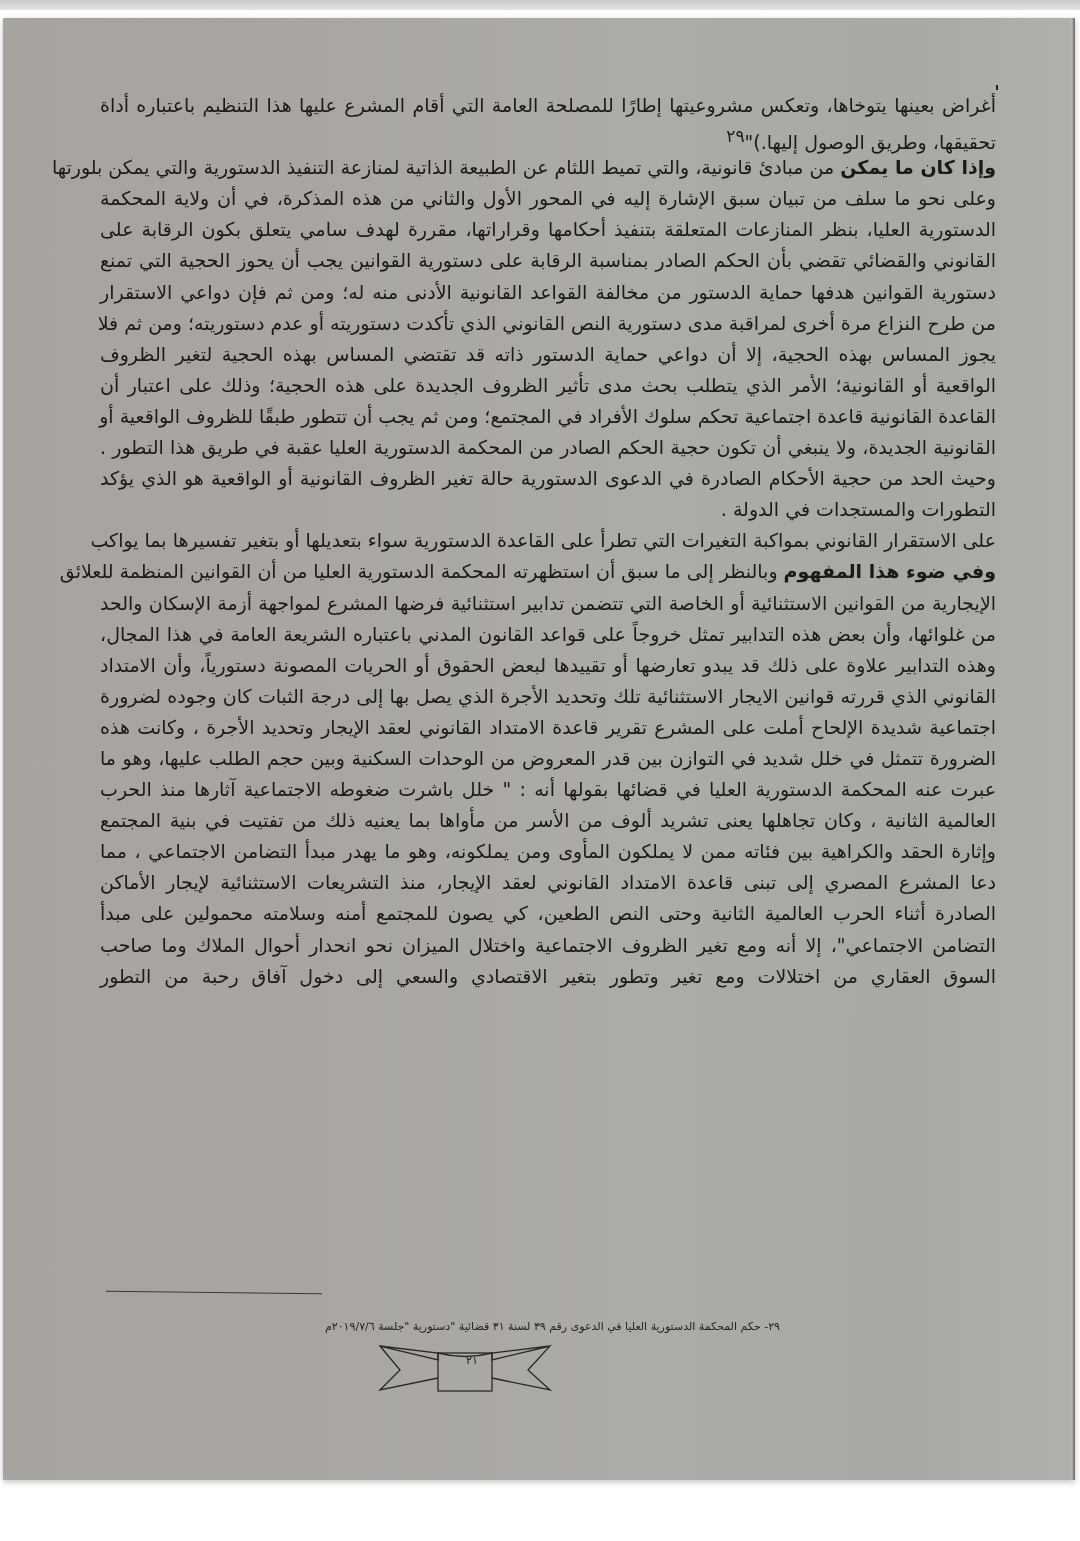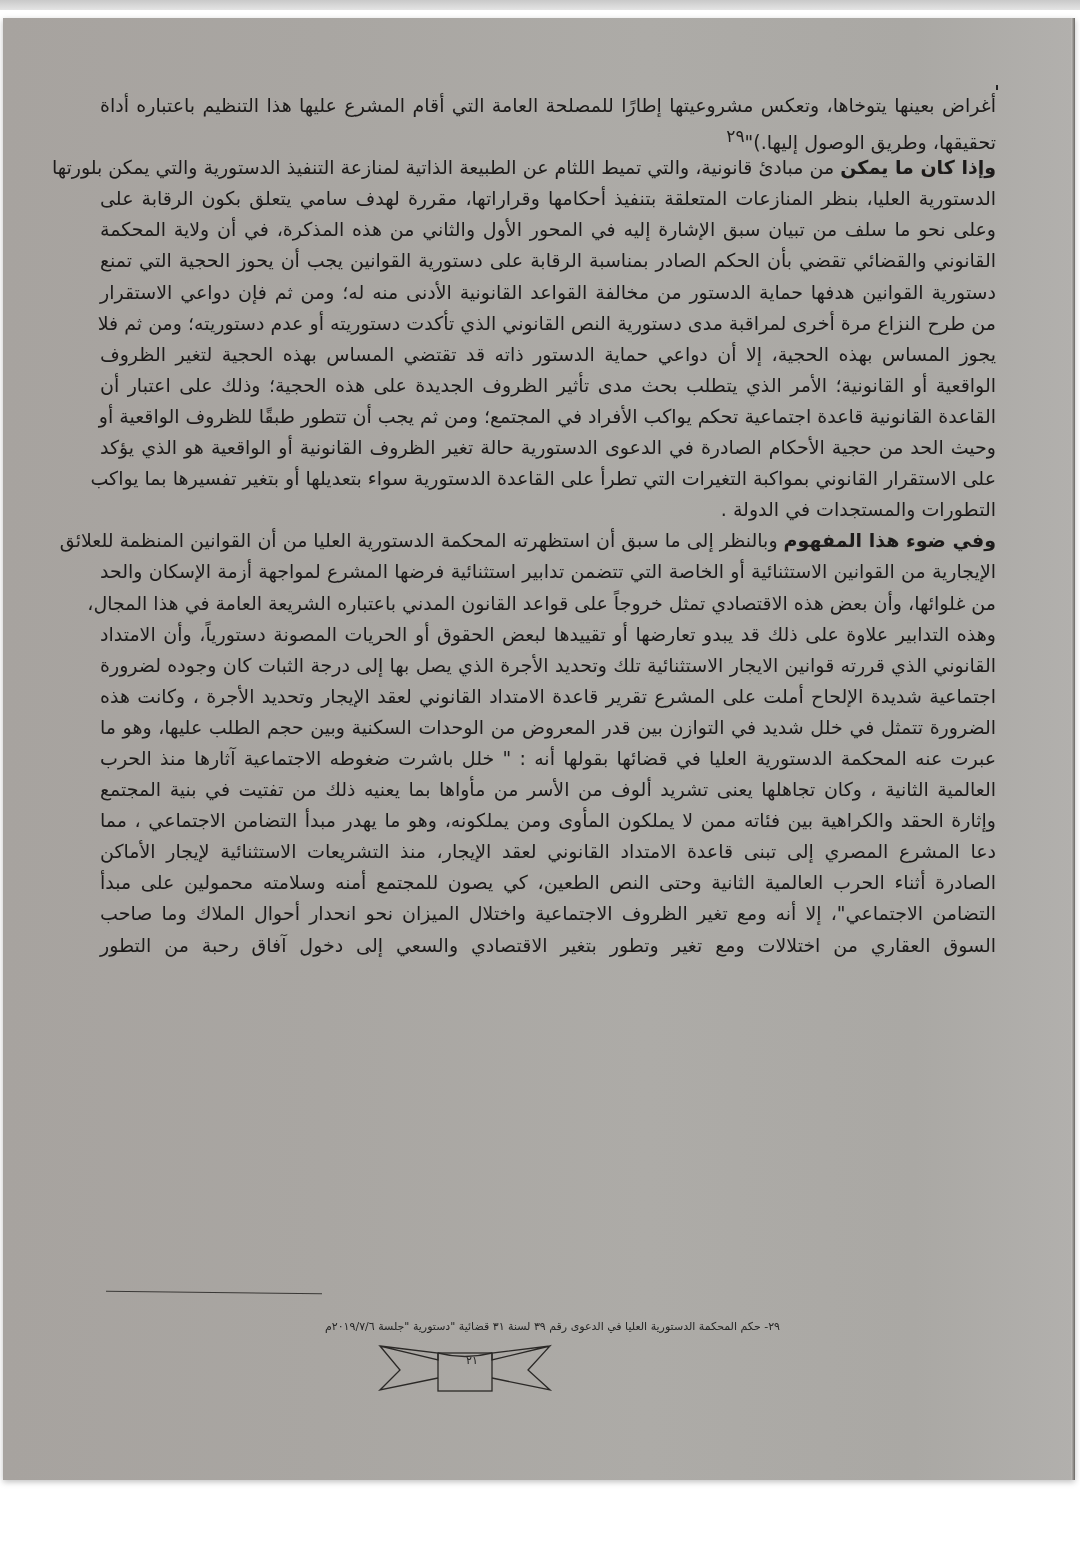--- a/index.html
+++ b/index.html
@@ -62,37 +62,38 @@
 
 <div class="text" id="body-text">
 
   <div>
     <span class="line">أغراض بعينها يتوخاها، وتعكس مشروعيتها إطارًا للمصلحة العامة التي أقام المشرع عليها هذا التنظيم باعتباره أداة</span>
     <span class="line last"><span>تحقيقها، وطريق الوصول إليها.)"</span><span class="sup">٢٩</span></span>
   </div>
 
   <div>
     <span class="line"><span class="bold">وإذا كان ما يمكن</span><span> من مبادئ قانونية، والتي تميط اللثام عن الطبيعة الذاتية لمنازعة التنفيذ الدستورية والتي يمكن بلورتها</span></span>
+    <span class="line">وعلى نحو ما سلف من تبيان سبق الإشارة إليه في المحور الأول والثاني من هذه المذكرة، في أن ولاية المحكمة</span>
     <span class="line">الدستورية العليا، بنظر المنازعات المتعلقة بتنفيذ أحكامها وقراراتها، مقررة لهدف سامي يتعلق بكون الرقابة على</span>
-    <span class="line">وعلى نحو ما سلف من تبيان سبق الإشارة إليه في المحور الأول والثاني من هذه المذكرة، في أن ولاية المحكمة</span>
     <span class="line">القانوني والقضائي تقضي بأن الحكم الصادر بمناسبة الرقابة على دستورية القوانين يجب أن يحوز الحجية التي تمنع</span>
     <span class="line">دستورية القوانين هدفها حماية الدستور من مخالفة القواعد القانونية الأدنى منه له؛ ومن ثم فإن دواعي الاستقرار</span>
     <span class="line">من طرح النزاع مرة أخرى لمراقبة مدى دستورية النص القانوني الذي تأكدت دستوريته أو عدم دستوريته؛ ومن ثم فلا</span>
     <span class="line">يجوز المساس بهذه الحجية، إلا أن دواعي حماية الدستور ذاته قد تقتضي المساس بهذه الحجية لتغير الظروف</span>
     <span class="line">الواقعية أو القانونية؛ الأمر الذي يتطلب بحث مدى تأثير الظروف الجديدة على هذه الحجية؛ وذلك على اعتبار أن</span>
-    <span class="line">القاعدة القانونية قاعدة اجتماعية تحكم يواكب الأفراد في المجتمع؛ ومن ثم يجب أن تتطور طبقًا للظروف الواقعية أو</span>
+    <span class="line">القاعدة القانونية قاعدة اجتماعية تحكم سلوك الأفراد في المجتمع؛ ومن ثم يجب أن تتطور طبقًا للظروف الواقعية أو</span>
+    <span class="line">القانونية الجديدة، ولا ينبغي أن تكون حجية الحكم الصادر من المحكمة الدستورية العليا عقبة في طريق هذا التطور .</span>
     <span class="line">وحيث الحد من حجية الأحكام الصادرة في الدعوى الدستورية حالة تغير الظروف القانونية أو الواقعية هو الذي يؤكد</span>
+    <span class="line last">التطورات والمستجدات في الدولة .</span>
     <span class="line">على الاستقرار القانوني بمواكبة التغيرات التي تطرأ على القاعدة الدستورية سواء بتعديلها أو بتغير تفسيرها بما يواكب</span>
-    <span class="line last">التطورات والمستجدات في الدولة .</span>
   </div>
 
   <div>
     <span class="line"><span class="bold">وفي ضوء هذا المفهوم</span><span> وبالنظر إلى ما سبق أن استظهرته المحكمة الدستورية العليا من أن القوانين المنظمة للعلائق</span></span>
     <span class="line">الإيجارية من القوانين الاستثنائية أو الخاصة التي تتضمن تدابير استثنائية فرضها المشرع لمواجهة أزمة الإسكان والحد</span>
-    <span class="line">من غلوائها، وأن بعض هذه الاقتصادي تمثل خروجاً على قواعد القانون المدني باعتباره الشريعة العامة في هذا المجال،</span>
+    <span class="line">من غلوائها، وأن بعض هذه التدابير تمثل خروجاً على قواعد القانون المدني باعتباره الشريعة العامة في هذا المجال،</span>
     <span class="line">وهذه التدابير علاوة على ذلك قد يبدو تعارضها أو تقييدها لبعض الحقوق أو الحريات المصونة دستورياً، وأن الامتداد</span>
     <span class="line">القانوني الذي قررته قوانين الايجار الاستثنائية تلك وتحديد الأجرة الذي يصل بها إلى درجة الثبات كان وجوده لضرورة</span>
     <span class="line">اجتماعية شديدة الإلحاح أملت على المشرع تقرير قاعدة الامتداد القانوني لعقد الإيجار وتحديد الأجرة ، وكانت هذه</span>
     <span class="line">الضرورة تتمثل في خلل شديد في التوازن بين قدر المعروض من الوحدات السكنية وبين حجم الطلب عليها، وهو ما</span>
     <span class="line">عبرت عنه المحكمة الدستورية العليا في قضائها بقولها أنه : " خلل باشرت ضغوطه الاجتماعية آثارها منذ الحرب</span>
     <span class="line">العالمية الثانية ، وكان تجاهلها يعنى تشريد ألوف من الأسر من مأواها بما يعنيه ذلك من تفتيت في بنية المجتمع</span>
     <span class="line">وإثارة الحقد والكراهية بين فئاته ممن لا يملكون المأوى ومن يملكونه، وهو ما يهدر مبدأ التضامن الاجتماعي ، مما</span>
     <span class="line">دعا المشرع المصري إلى تبنى قاعدة الامتداد القانوني لعقد الإيجار، منذ التشريعات الاستثنائية لإيجار الأماكن</span>
     <span class="line">الصادرة أثناء الحرب العالمية الثانية وحتى النص الطعين، كي يصون للمجتمع أمنه وسلامته محمولين على مبدأ</span>
     <span class="line">التضامن الاجتماعي"، إلا أنه ومع تغير الظروف الاجتماعية واختلال الميزان نحو انحدار أحوال الملاك وما صاحب</span>

